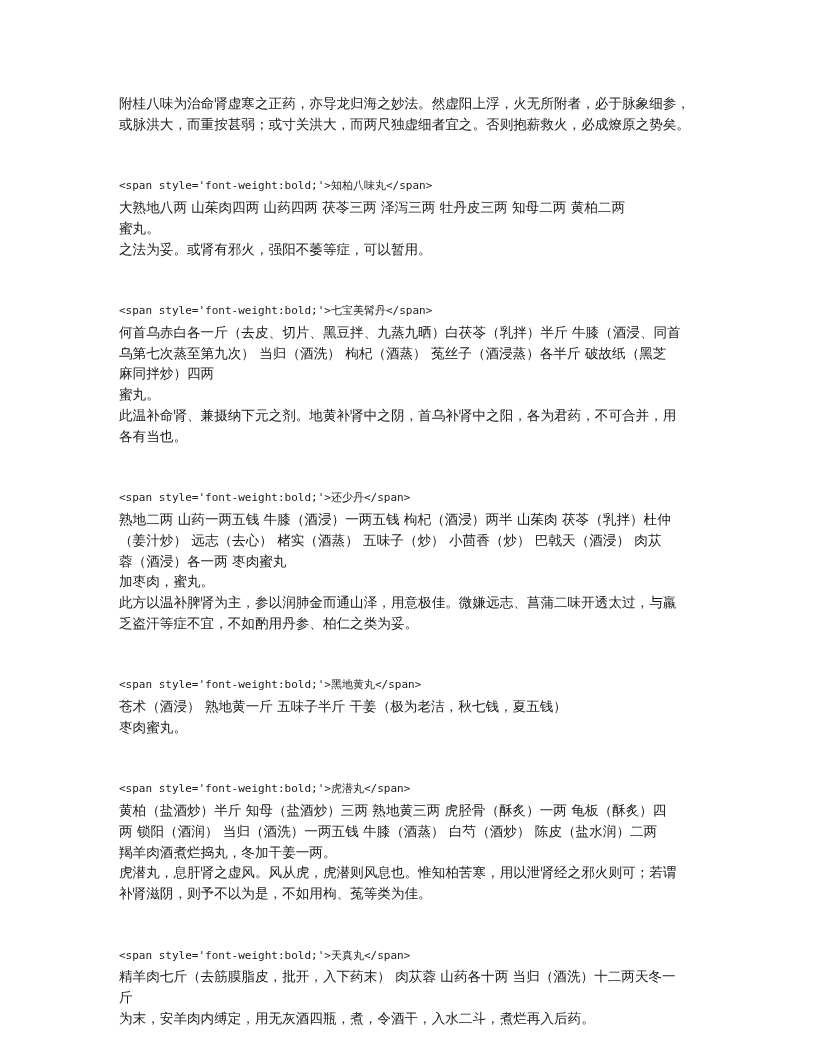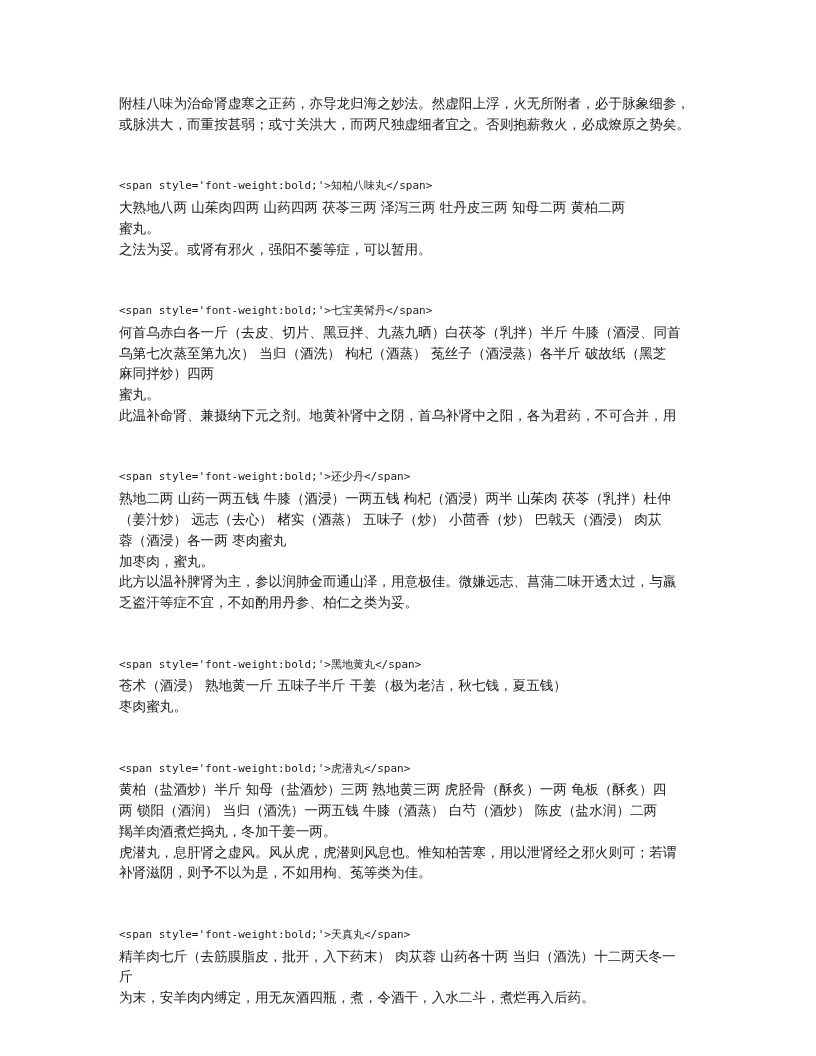--- a/index.html
+++ b/index.html
@@ -35,20 +35,21 @@
   </div>
   <div class="gap1"></div>
 
   <div class="section">
     <div class="line hdr">&lt;span style='font-weight:bold;'&gt;七宝美髯丹&lt;/span&gt;</div>
     <div class="line">何首乌赤白各一斤（去皮、切片、黑豆拌、九蒸九晒）白茯苓（乳拌）半斤 牛膝（酒浸、同首</div>
     <div class="line">乌第七次蒸至第九次） 当归（酒洗） 枸杞（酒蒸） 菟丝子（酒浸蒸）各半斤 破故纸（黑芝</div>
     <div class="line">麻同拌炒）四两</div>
     <div class="line">蜜丸。</div>
     <div class="line">此温补命肾、兼摄纳下元之剂。地黄补肾中之阴，首乌补肾中之阳，各为君药，不可合并，用</div>
+    <div class="line">各有当也。</div>
   </div>
   <div class="gap1"></div>
 
   <div class="section">
     <div class="line hdr">&lt;span style='font-weight:bold;'&gt;还少丹&lt;/span&gt;</div>
     <div class="line">熟地二两 山药一两五钱 牛膝（酒浸）一两五钱 枸杞（酒浸）两半 山茱肉 茯苓（乳拌）杜仲</div>
     <div class="line">（姜汁炒） 远志（去心） 楮实（酒蒸） 五味子（炒） 小茴香（炒） 巴戟天（酒浸） 肉苁</div>
     <div class="line">蓉（酒浸）各一两 枣肉蜜丸</div>
     <div class="line">加枣肉，蜜丸。</div>
     <div class="line">此方以温补脾肾为主，参以润肺金而通山泽，用意极佳。微嫌远志、菖蒲二味开透太过，与羸</div>

